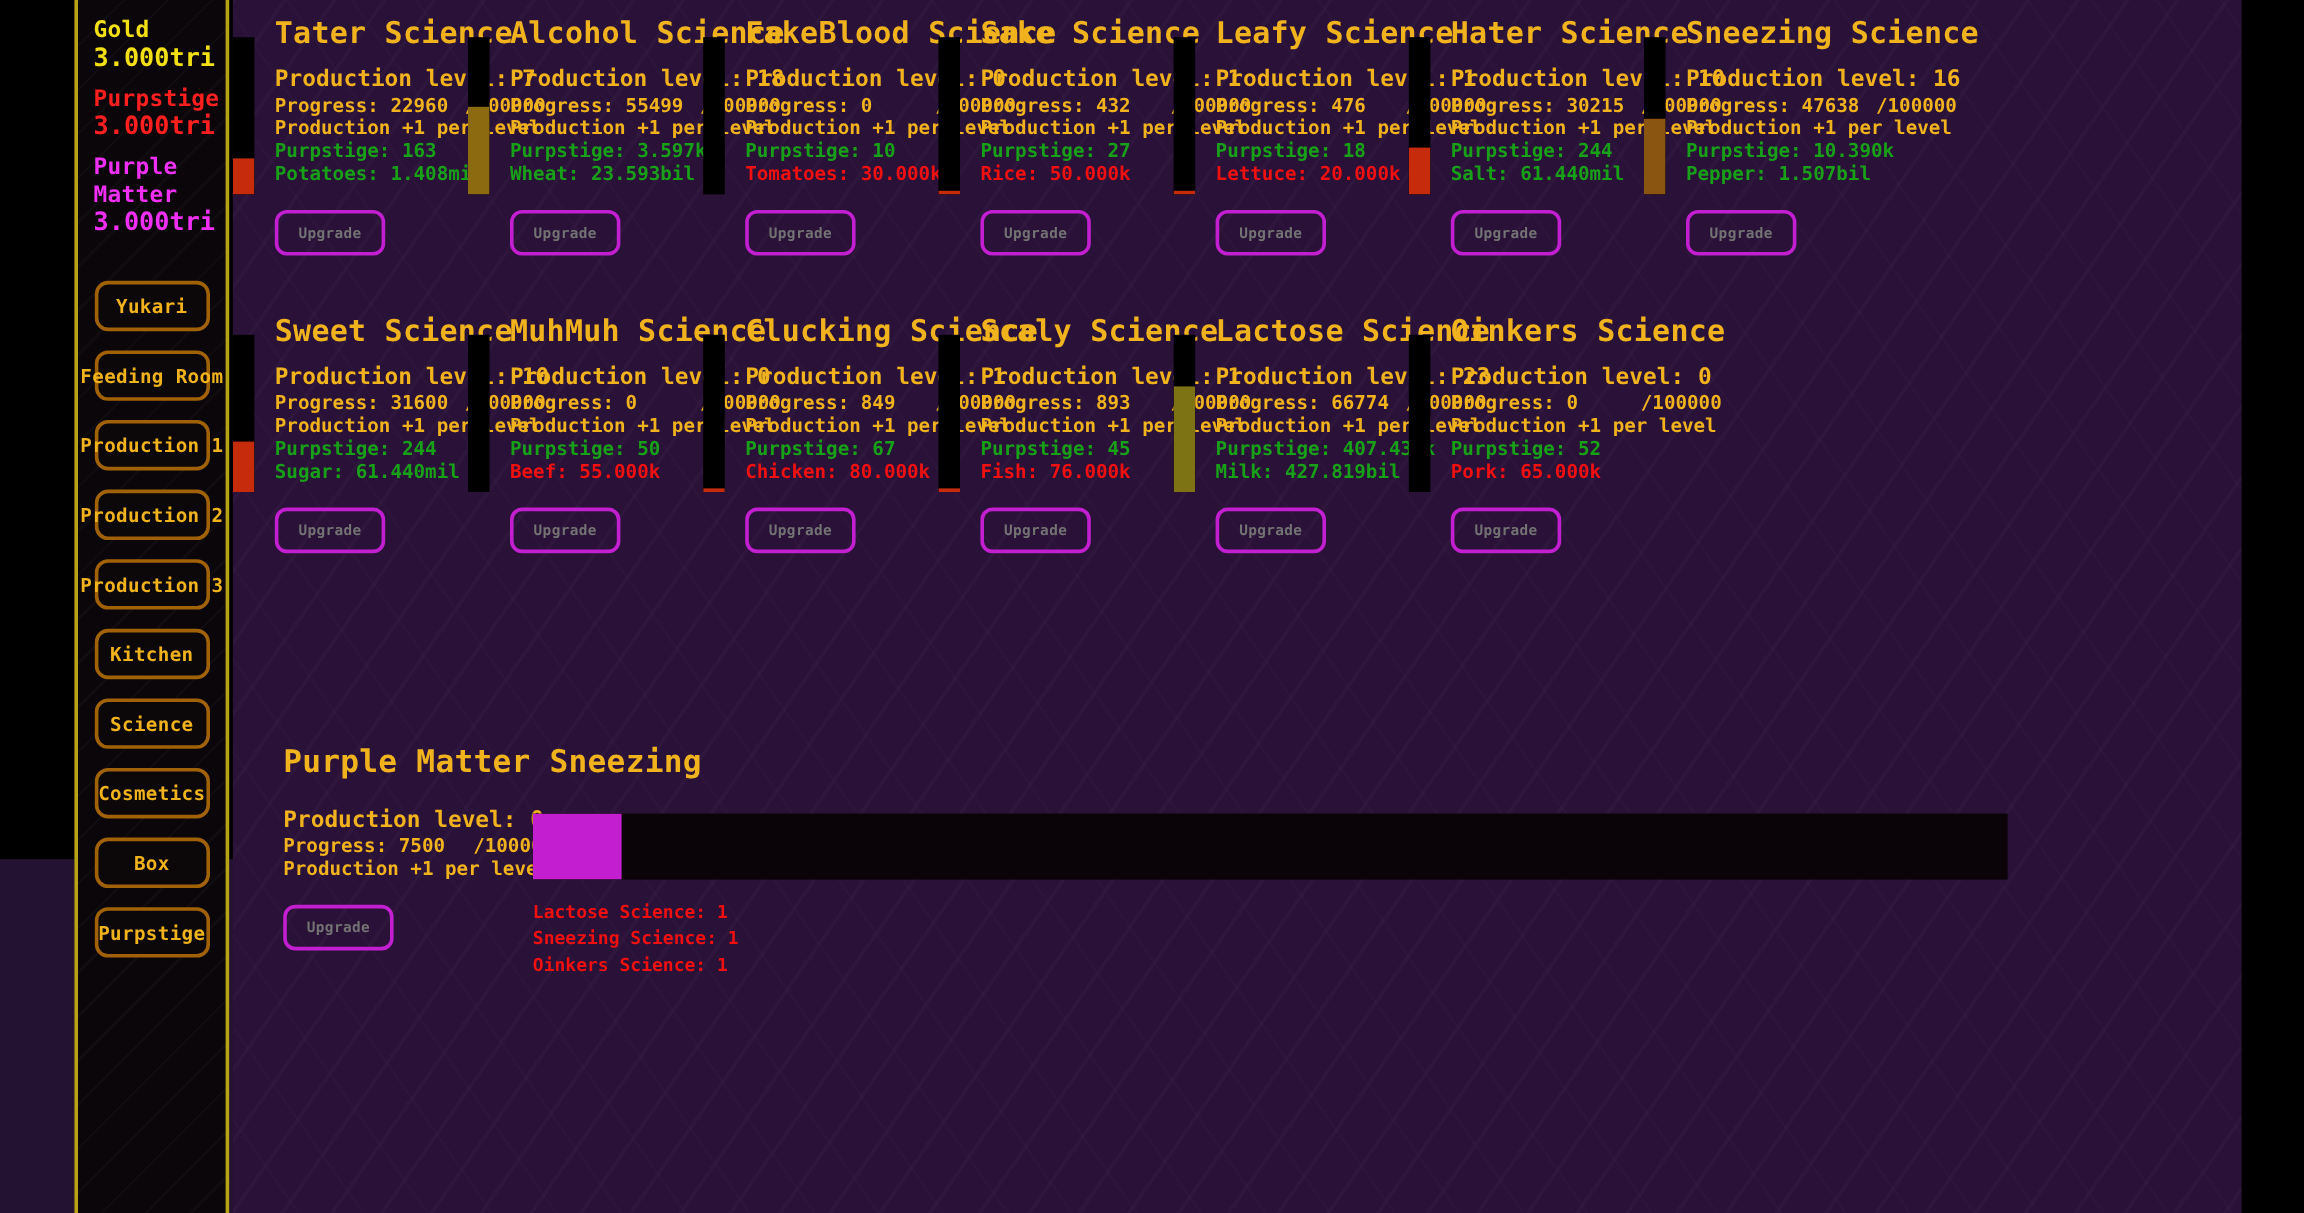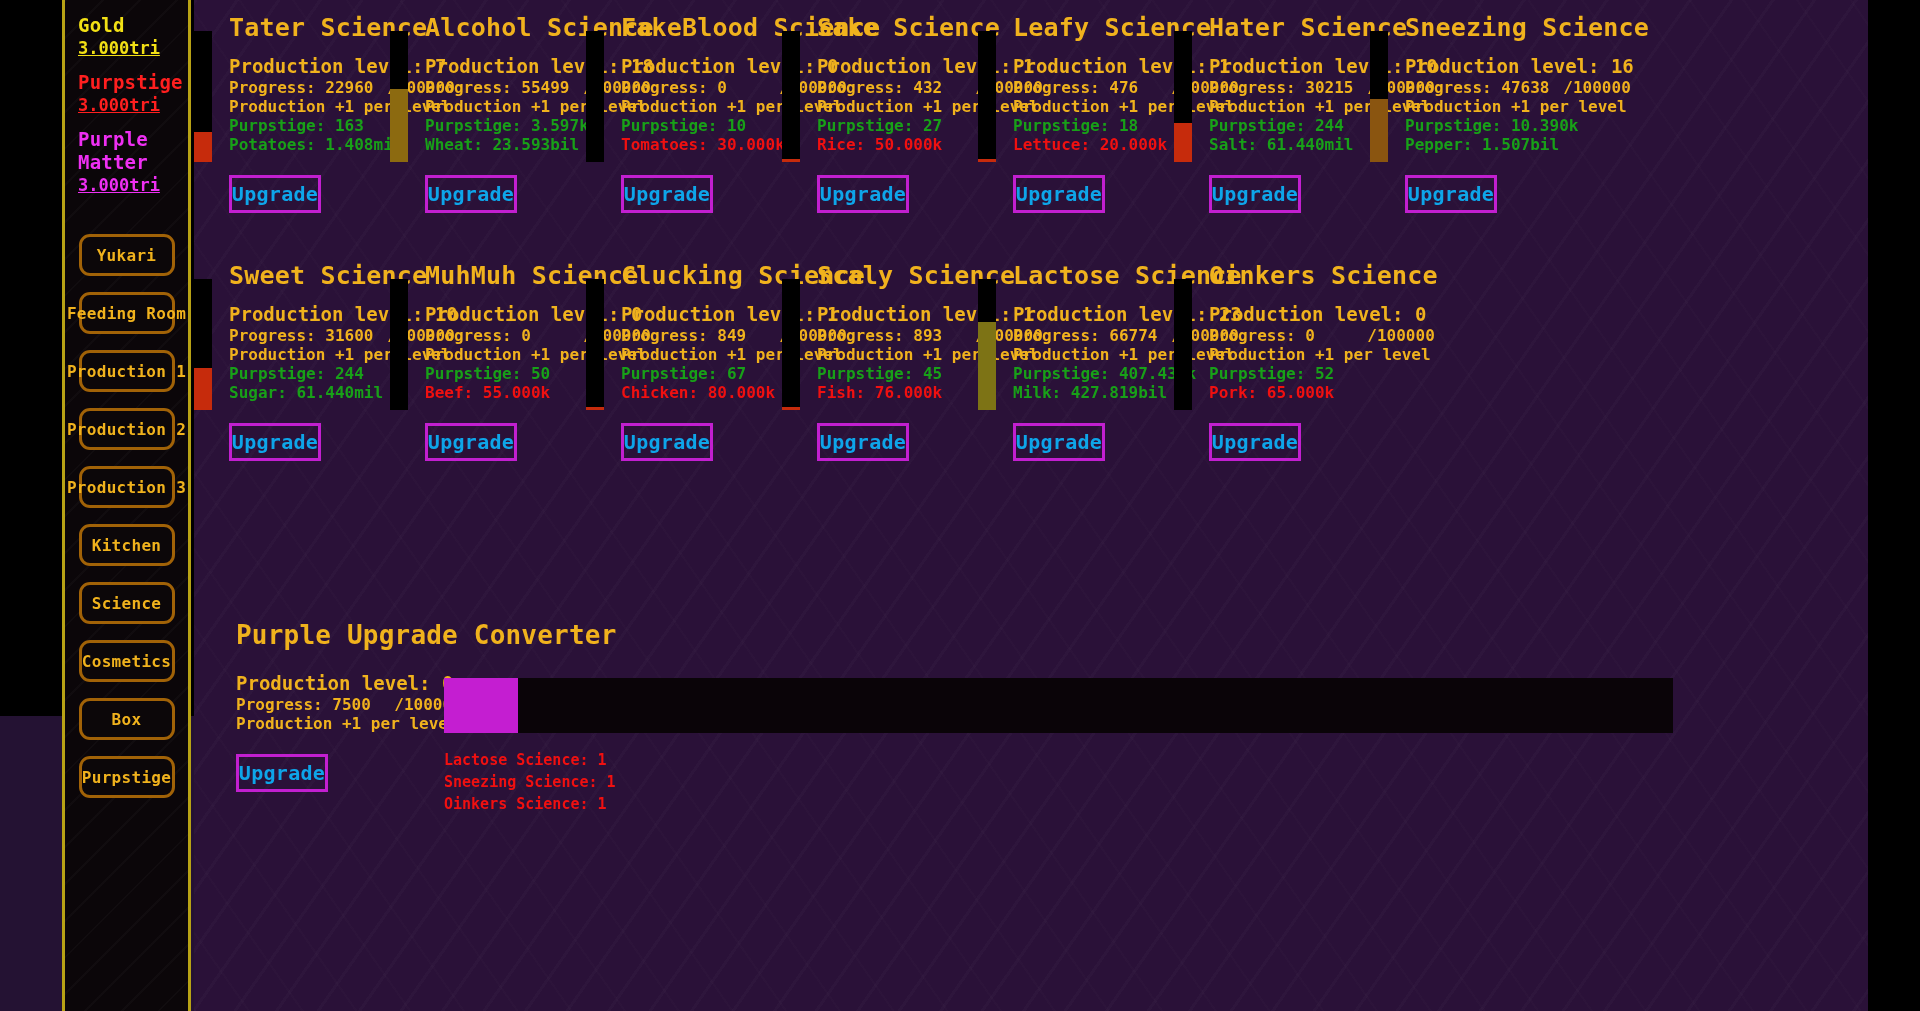--- a/index.html
+++ b/index.html
@@ -44,24 +44,23 @@
 
   .res-block { padding: 0 0 0 13px; position: relative; }
   .res-block.first { padding-top: 14px; }
   .res-name {
     font-size: 19px;
     line-height: 23px;
     letter-spacing: .2px;
     font-weight: bold;
   }
   .res-val {
-    font-size: 17px;
+    font-size: 21px;
     line-height: 22px;
     font-weight: bold;
-    text-decoration: underline;
   }
   .res-gold   { color: #f2e015; }
   .res-purp   { color: #ff1f1f; }
   .res-matter { color: #ef2ff3; }
 
   #nav { margin-top: 38px; position: relative; }
   .nav-btn {
     position: relative;
     display: flex;
     align-items: center;
@@ -159,23 +158,23 @@
 
   .upgrade-btn {
     display: flex;
     align-items: center;
     justify-content: center;
     width: 92px;
     height: 38px;
     margin-top: 21px;
     background: transparent;
     border: 3px solid #c21fd0;
-    border-radius: 0;
-    color: #0ea5e9;
-    font-size: 20px;
+    border-radius: 10px;
+    color: #737373;
+    font-size: 12px;
     font-weight: bold;
     letter-spacing: .3px;
     cursor: pointer;
     font-family: inherit;
   }
 
   
   #converter { position: absolute; left: 42px; top: 620px; width: 1640px; }
   .conv-title {
     color: #f0b21d;
@@ -425,21 +424,21 @@
             <div class="line-sm">Progress: <span class="prog-num">0</span>/100000</div>
             <div class="line-sm">Production +1 per level</div>
             <div class="line-sm ok">Purpstige: 52</div>
             <div class="line-sm bad">Pork: 65.000k</div>
             <button class="upgrade-btn">Upgrade</button>
           </div>
         </div>
       </div>
 
     <section id="converter">
-      <div class="conv-title">Purple Upgrade Converter</div>
+      <div class="conv-title">Purple Matter Sneezing</div>
       <div class="conv-row">
         <div class="conv-left">
           <div class="line-lvl">Production level: 0</div>
           <div class="line-sm">Progress: <span class="prog-num">7500</span>/100000</div>
           <div class="line-sm">Production +1 per level</div>
           <button class="upgrade-btn">Upgrade</button>
         </div>
         <div class="conv-meter-wrap">
           <div class="conv-meter">
             <div class="conv-meter-fill" id="conv-fill" style="width: 6%;"></div>

